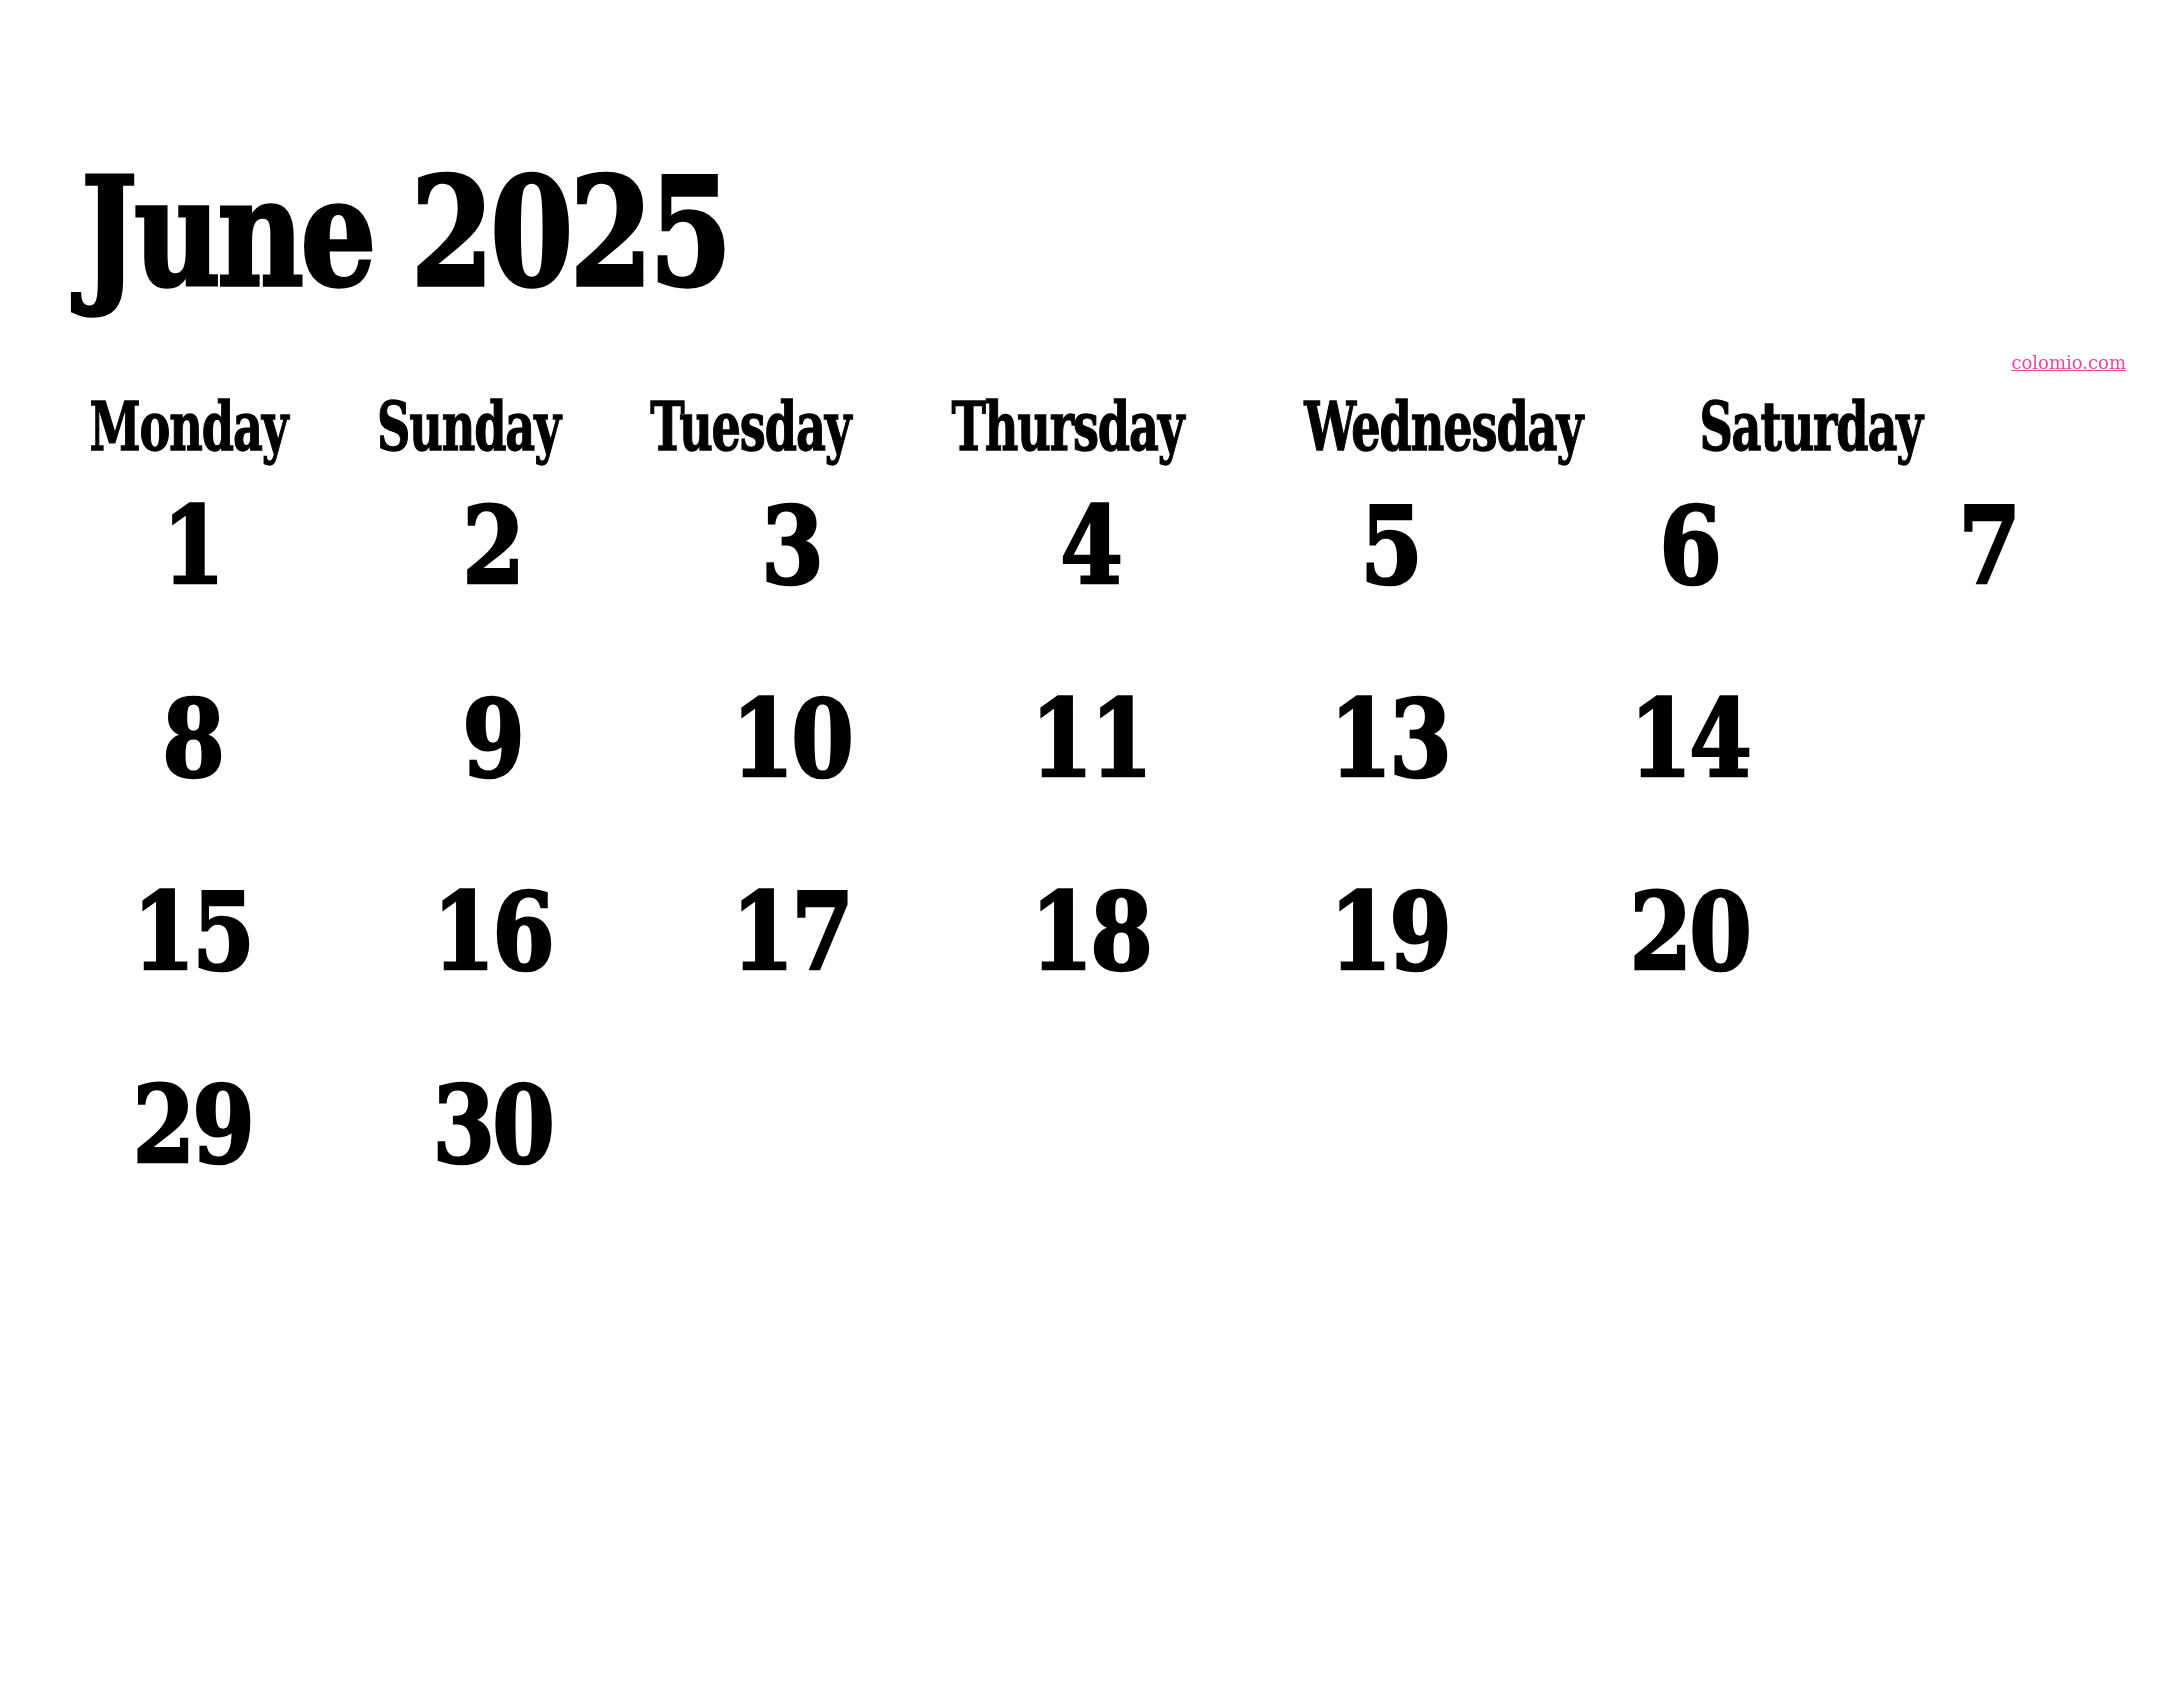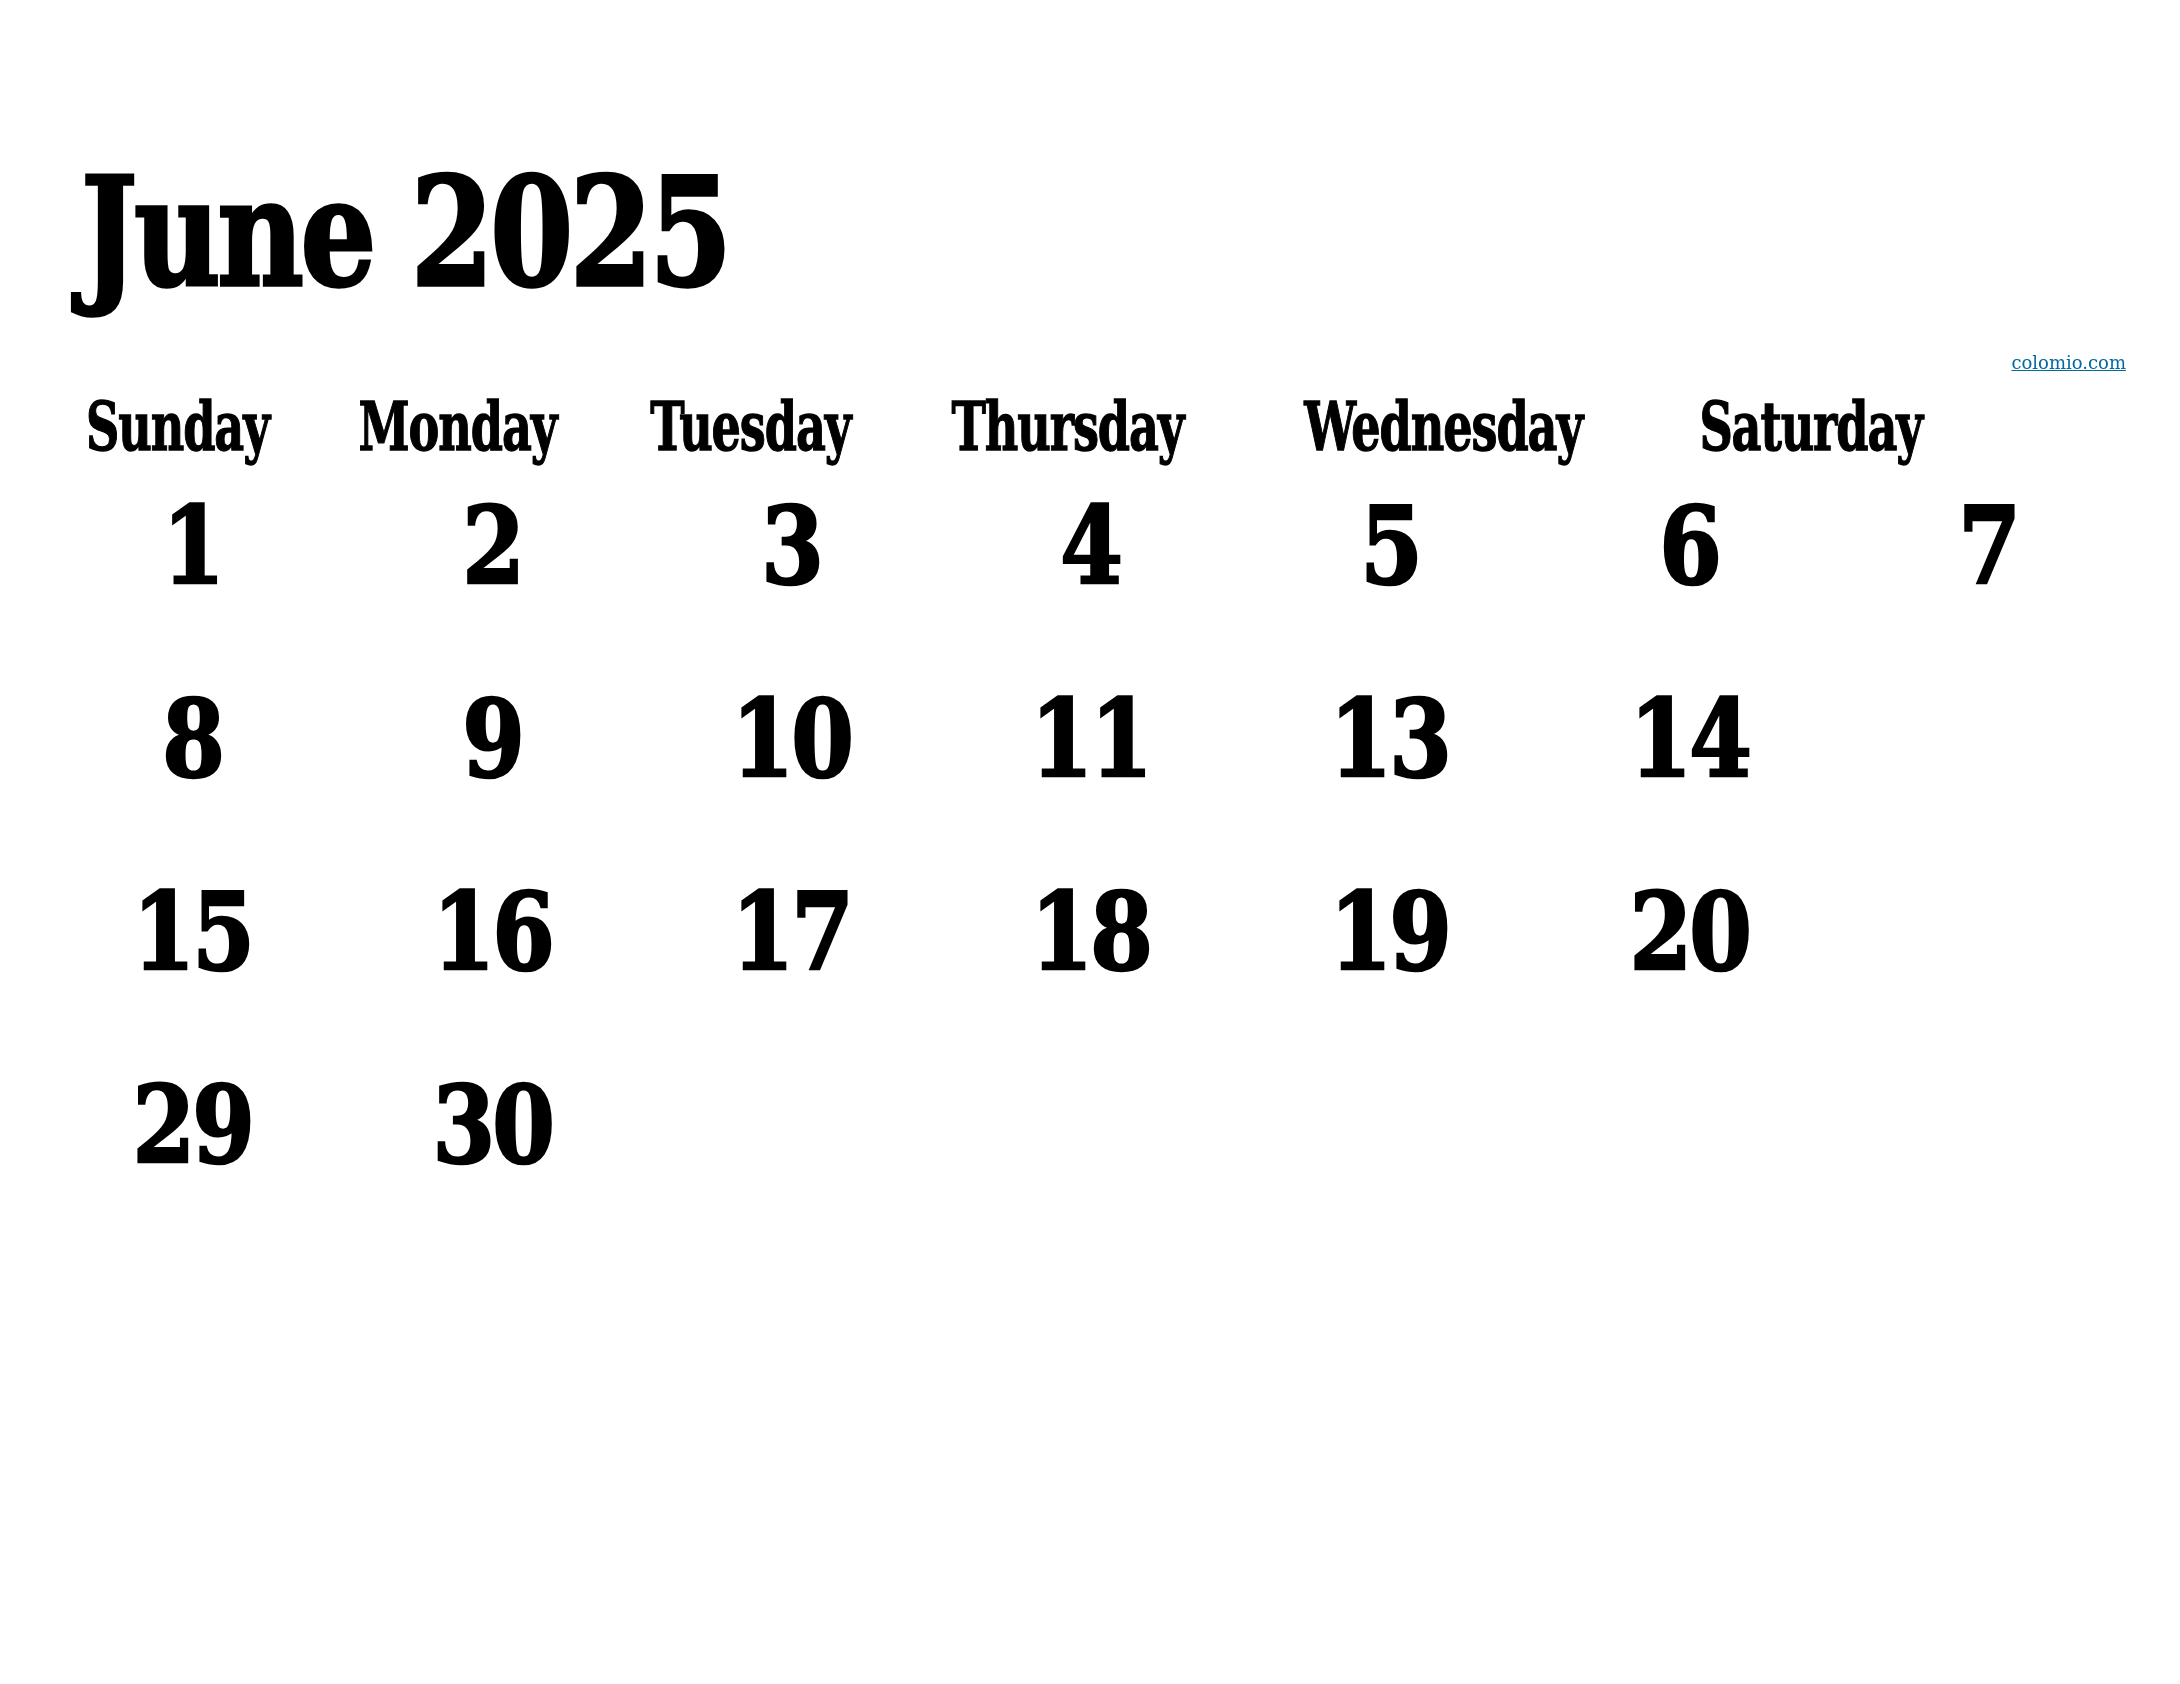--- a/index.html
+++ b/index.html
@@ -34,21 +34,21 @@
     transform-origin: center;
     letter-spacing: -4.3px;
     -webkit-text-stroke: 3.4px #000000;
   }
   .watermark {
     position: absolute;
     top: 352px;
     right: 55px;
     font-size: 18px;
     font-family: "DejaVu Serif", serif;
-    color: #0369a1;
+    color: #ec4899;
     text-decoration: underline;
     cursor: pointer;
   }
   .weekday-row {
     position: absolute;
     top: 383px;
     left: 43px;
     width: 2095px;
     height: 85px;
     display: grid;
@@ -98,22 +98,22 @@
 </head>
 <body>
 
 <div class="page">
 
   <h1 class="title"><span class="condense">June 2025</span></h1>
 
   <a class="watermark">colomio.com</a>
 
   <div class="weekday-row">
+    <div class="weekday"><span class="condense">Monday</span></div>
     <div class="weekday"><span class="condense">Sunday</span></div>
-    <div class="weekday"><span class="condense">Monday</span></div>
     <div class="weekday"><span class="condense">Tuesday</span></div>
     <div class="weekday"><span class="condense">Thursday</span></div>
     <div class="weekday"><span class="condense">Wednesday</span></div>
     <div class="weekday"><span class="condense">Saturday</span></div>
   </div>
 
   <div class="weeks">
 
     <div class="week-row">
       <div class="day-cell"><span class="condense">1</span></div>

